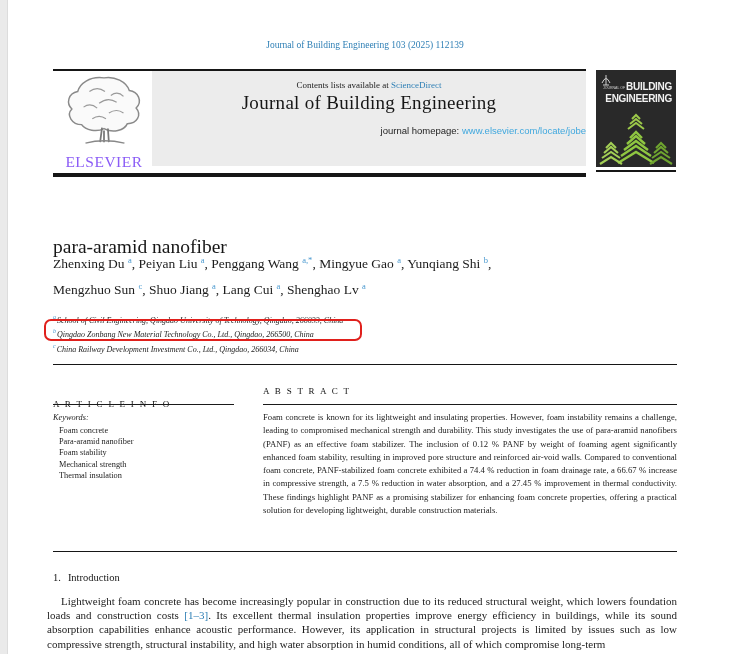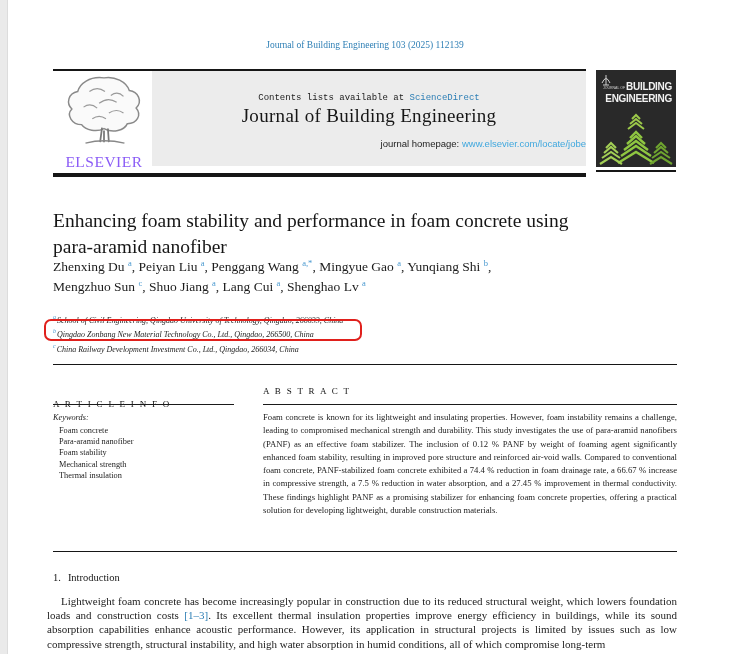--- a/index.html
+++ b/index.html
@@ -14,39 +14,39 @@
   .rule-mast-top    { left:53px;  top:69px;  width:533px; height:2px; }
   .rule-mast-bottom { left:53px;  top:173px; width:533px; height:3.5px; }
   .rule-cover       { left:596px; top:170px; width:80px;  height:2px; }
   .rule-full-1      { left:53px;  top:364px; width:624px; height:1.4px; }
   .rule-full-2      { left:53px;  top:551px; width:624px; height:1.4px; }
 
   .logo-block { position:absolute; left:57px; top:74px; width:94px; height:98px; text-align:center; }
   .elsevier-word { margin-top:1px; font-size:15.5px; letter-spacing:0.5px; color:#8b5cf6; }
 
   .banner { position:absolute; left:152px; top:71px; width:434px; height:95px; background:#ececec; text-align:center; }
-  .contents-line { margin-top:22px; font-size:9px; color:#1c1c1c;font-family:Liberation Mono, monospace; }
+  .contents-line { margin-top:9px; font-size:9px; color:#1c1c1c; }
   .journal-title { margin-top:2px; font-size:19px; color:#161616; letter-spacing:0.3px; }
   .homepage-line { margin-top:11px; font-size:9.5px; font-family:"Liberation Sans", sans-serif; color:#1c1c1c;text-align:right; }
   .link { color:#2e7fb5; text-decoration:none; cursor:pointer; }
   .link-light { color:#41a8de; text-decoration:none; cursor:pointer; }
 
   .cover { position:absolute; left:596px; top:70px; width:80px; height:97px; background:#292929; cursor:pointer; }
   .cover-emblem { position:absolute; left:4px; top:3px; }
   .cover-title { position:absolute; right:4px; top:12px; text-align:right;
                  font-family:"Liberation Sans", sans-serif; font-weight:bold; color:#f2f2f2;
                  font-size:10px; line-height:9.5px; letter-spacing:-0.3px; }
   .cover-jof { font-size:3.5px; font-weight:normal; color:#cfcfcf; letter-spacing:0; margin-right:1px; vertical-align:1px; }
   .cover-trees { position:absolute; left:0; bottom:2px; }
 
   .title { position:absolute; left:53px; top:208px; width:610px; font-size:19.5px;
            line-height:26px; font-weight:normal; color:#161616; }
 
-  .authors { position:absolute; left:53px; top:254px; width:622px; font-size:13.5px;
-             line-height:17px; color:#1c1c1c; }
+  .authors { position:absolute; left:53px; top:248px; width:622px; font-size:13.5px;
+             line-height:23px; color:#1c1c1c; }
   .authors sup { font-size:8.5px; color:#4898cf; }
 
   .affils { position:absolute; left:53px; top:312px; width:500px; font-size:8px;
             font-style:italic; line-height:11.6px; color:#1c1c1c; }
   .affils sup { font-size:6px; color:#4898cf; margin-right:1px; }
   .red-box { position:absolute; left:44px; top:319px; width:318px; height:22px;
              border:2.5px solid #e0201c; border-radius:7px; background:transparent; }
 
   .col-head { position:absolute; font-size:9px; letter-spacing:1.8px; color:#111; }
   .ai-head { left:53px; top:399px; }
@@ -115,21 +115,21 @@
         <path d="M4 57 L15 50 L26 57 M6 51 L15 45 L24 51 M8 46 L15 40 L22 46 M10 41 L15 36 L20 41"></path>
       </g>
       <g stroke="#6fa52f" stroke-width="2.1" fill="none">
         <path d="M54 57 L65 50 L76 57 M56 51 L65 45 L74 51 M58 46 L65 40 L72 46 M60 41 L65 36 L70 41"></path>
       </g>
     </svg>
   </div>
   <div class="rule rule-cover"></div>
 
   <h1 class="title">
-    <span>Enhancing foam stability and performance in foam concrete using</span><br>
+    <br>
     <span>para-aramid nanofiber</span>
   </h1>
 
   <div class="authors">
     <span><span>Zhenxing Du</span> <sup>a</sup><span>, </span></span><span><span>Peiyan Liu</span> <sup>a</sup><span>, </span></span><span><span>Penggang Wang</span> <sup>a,*</sup><span>, </span></span><span><span>Mingyue Gao</span> <sup>a</sup><span>, </span></span><span><span>Yunqiang Shi</span> <sup>b</sup><span>,</span></span><br>
     <span><span>Mengzhuo Sun</span> <sup>c</sup><span>, </span></span><span><span>Shuo Jiang</span> <sup>a</sup><span>, </span></span><span><span>Lang Cui</span> <sup>a</sup><span>, </span></span><span><span>Shenghao Lv</span> <sup>a</sup><span></span></span>
   </div>
 
   <div class="affils">
     <div><sup>a</sup><span>School of Civil Engineering, Qingdao University of Technology, Qingdao, 266033, China</span></div>

